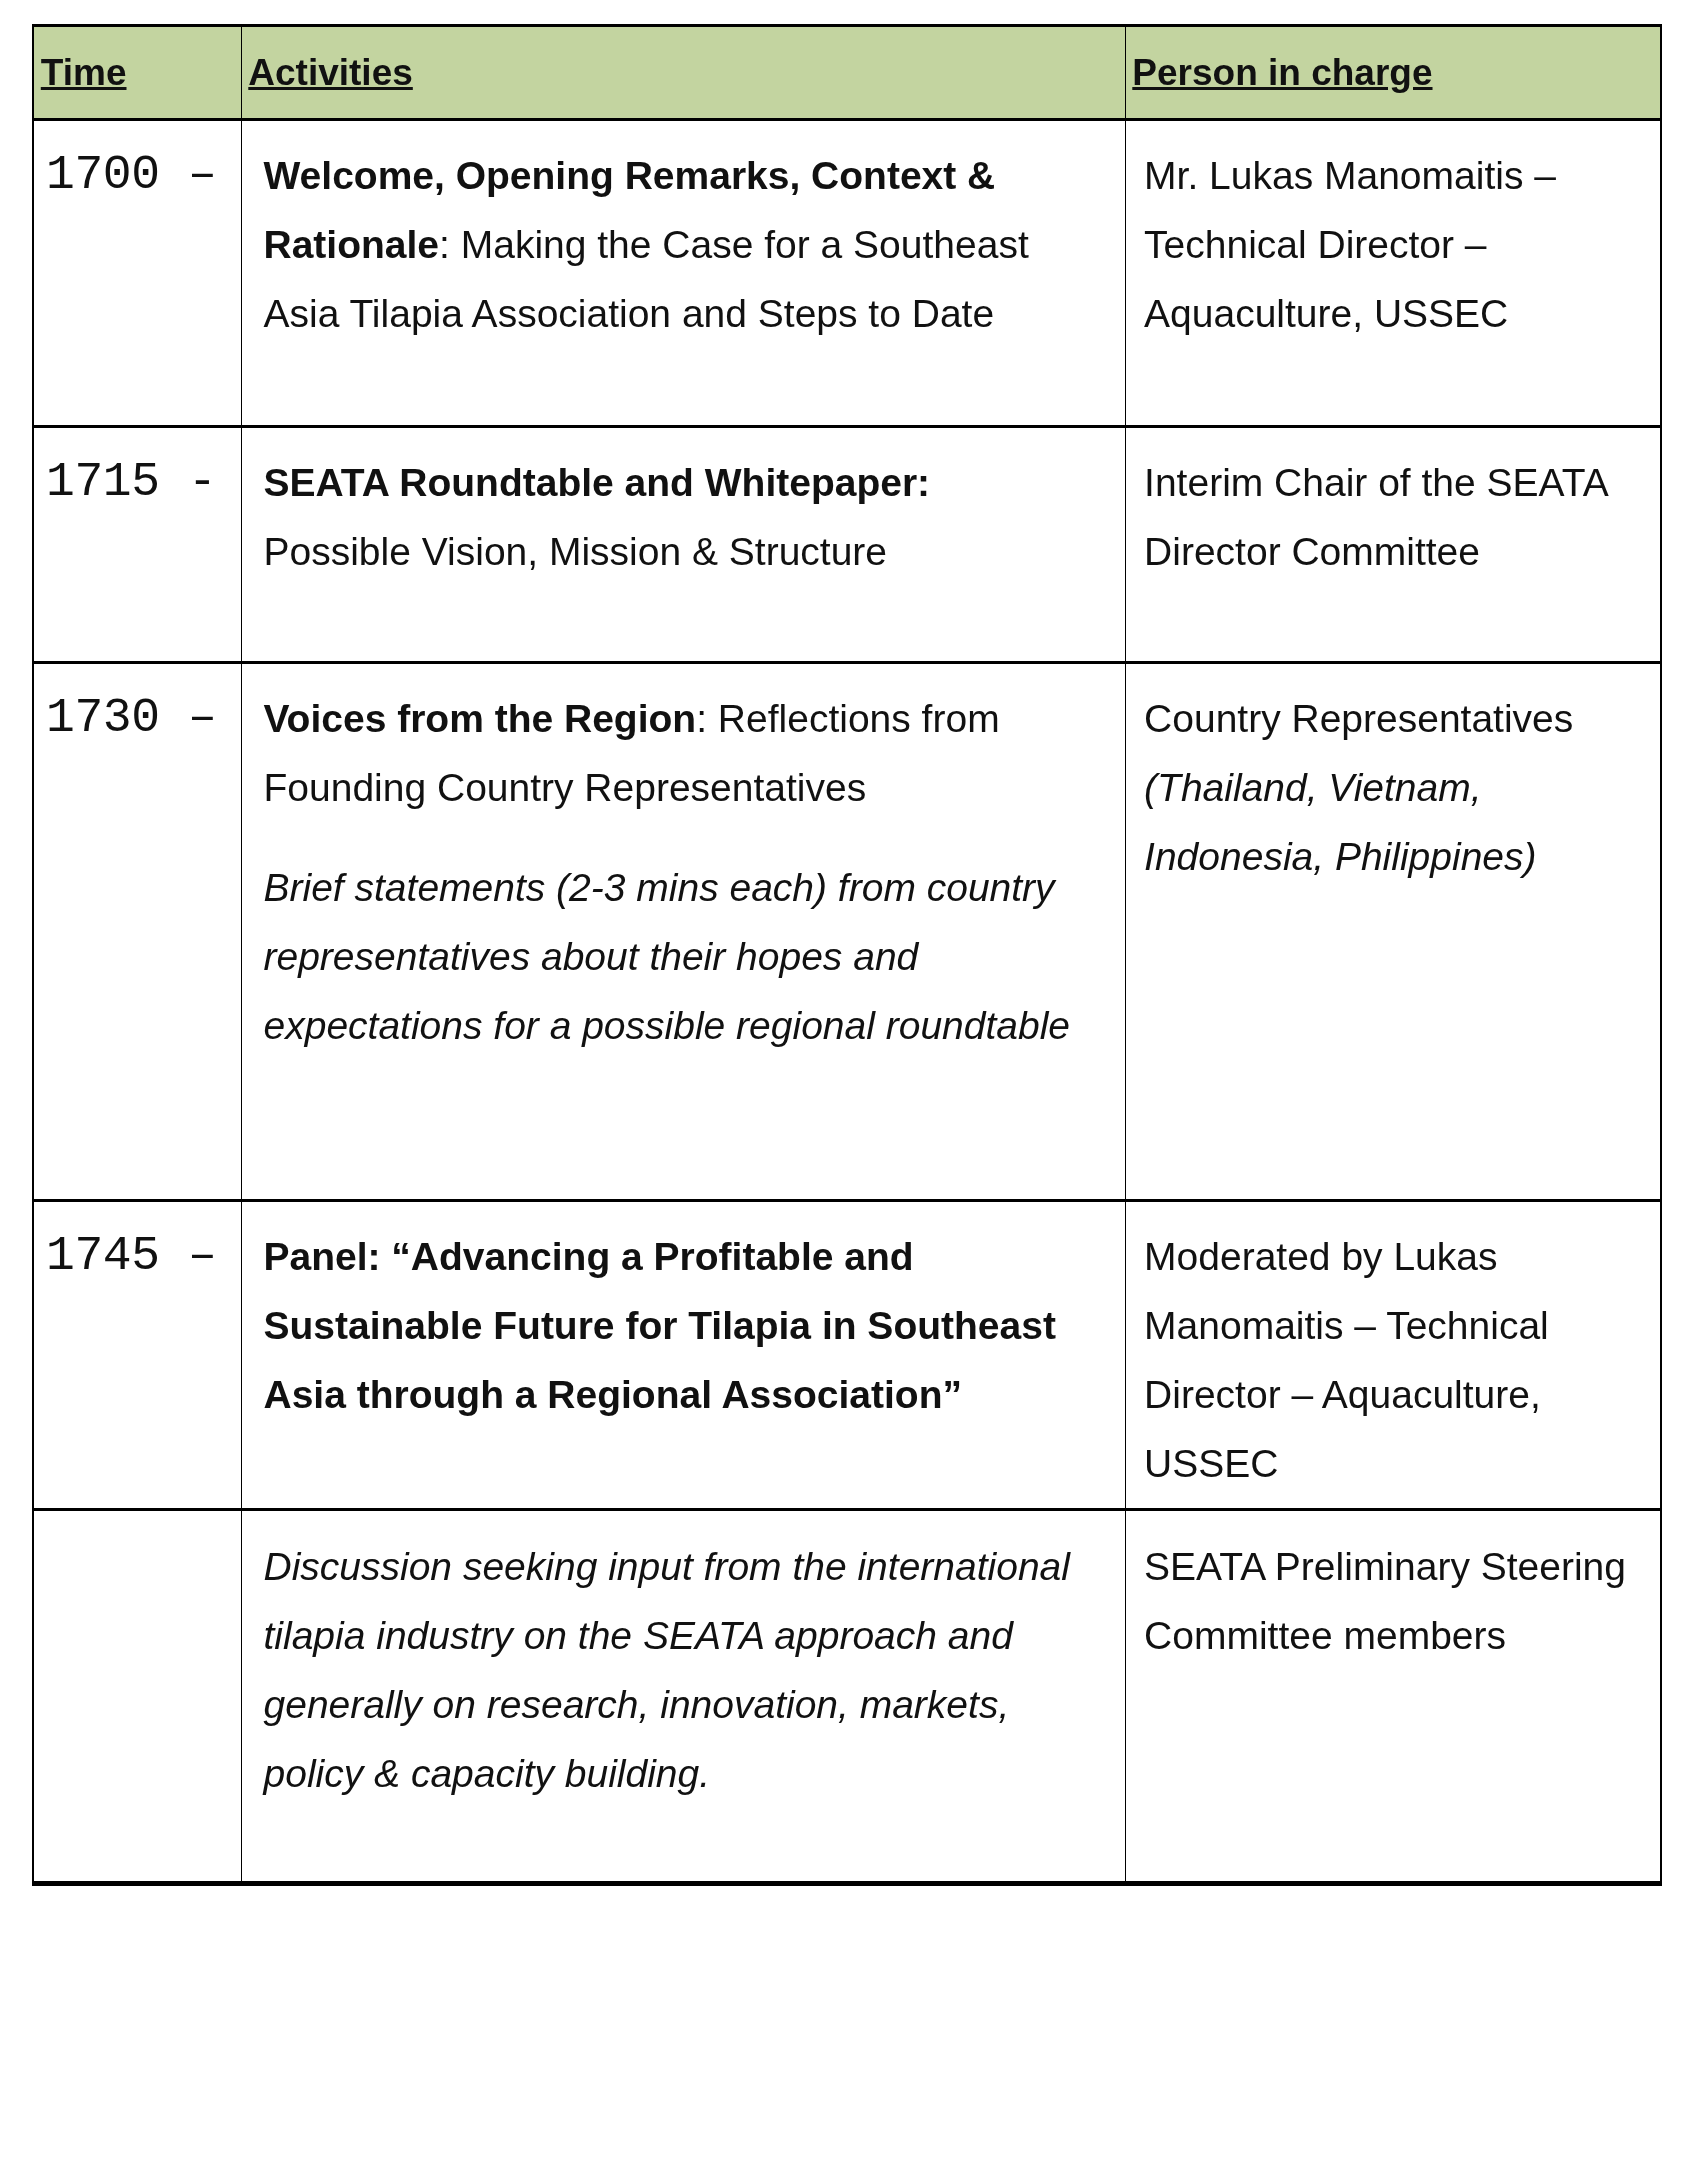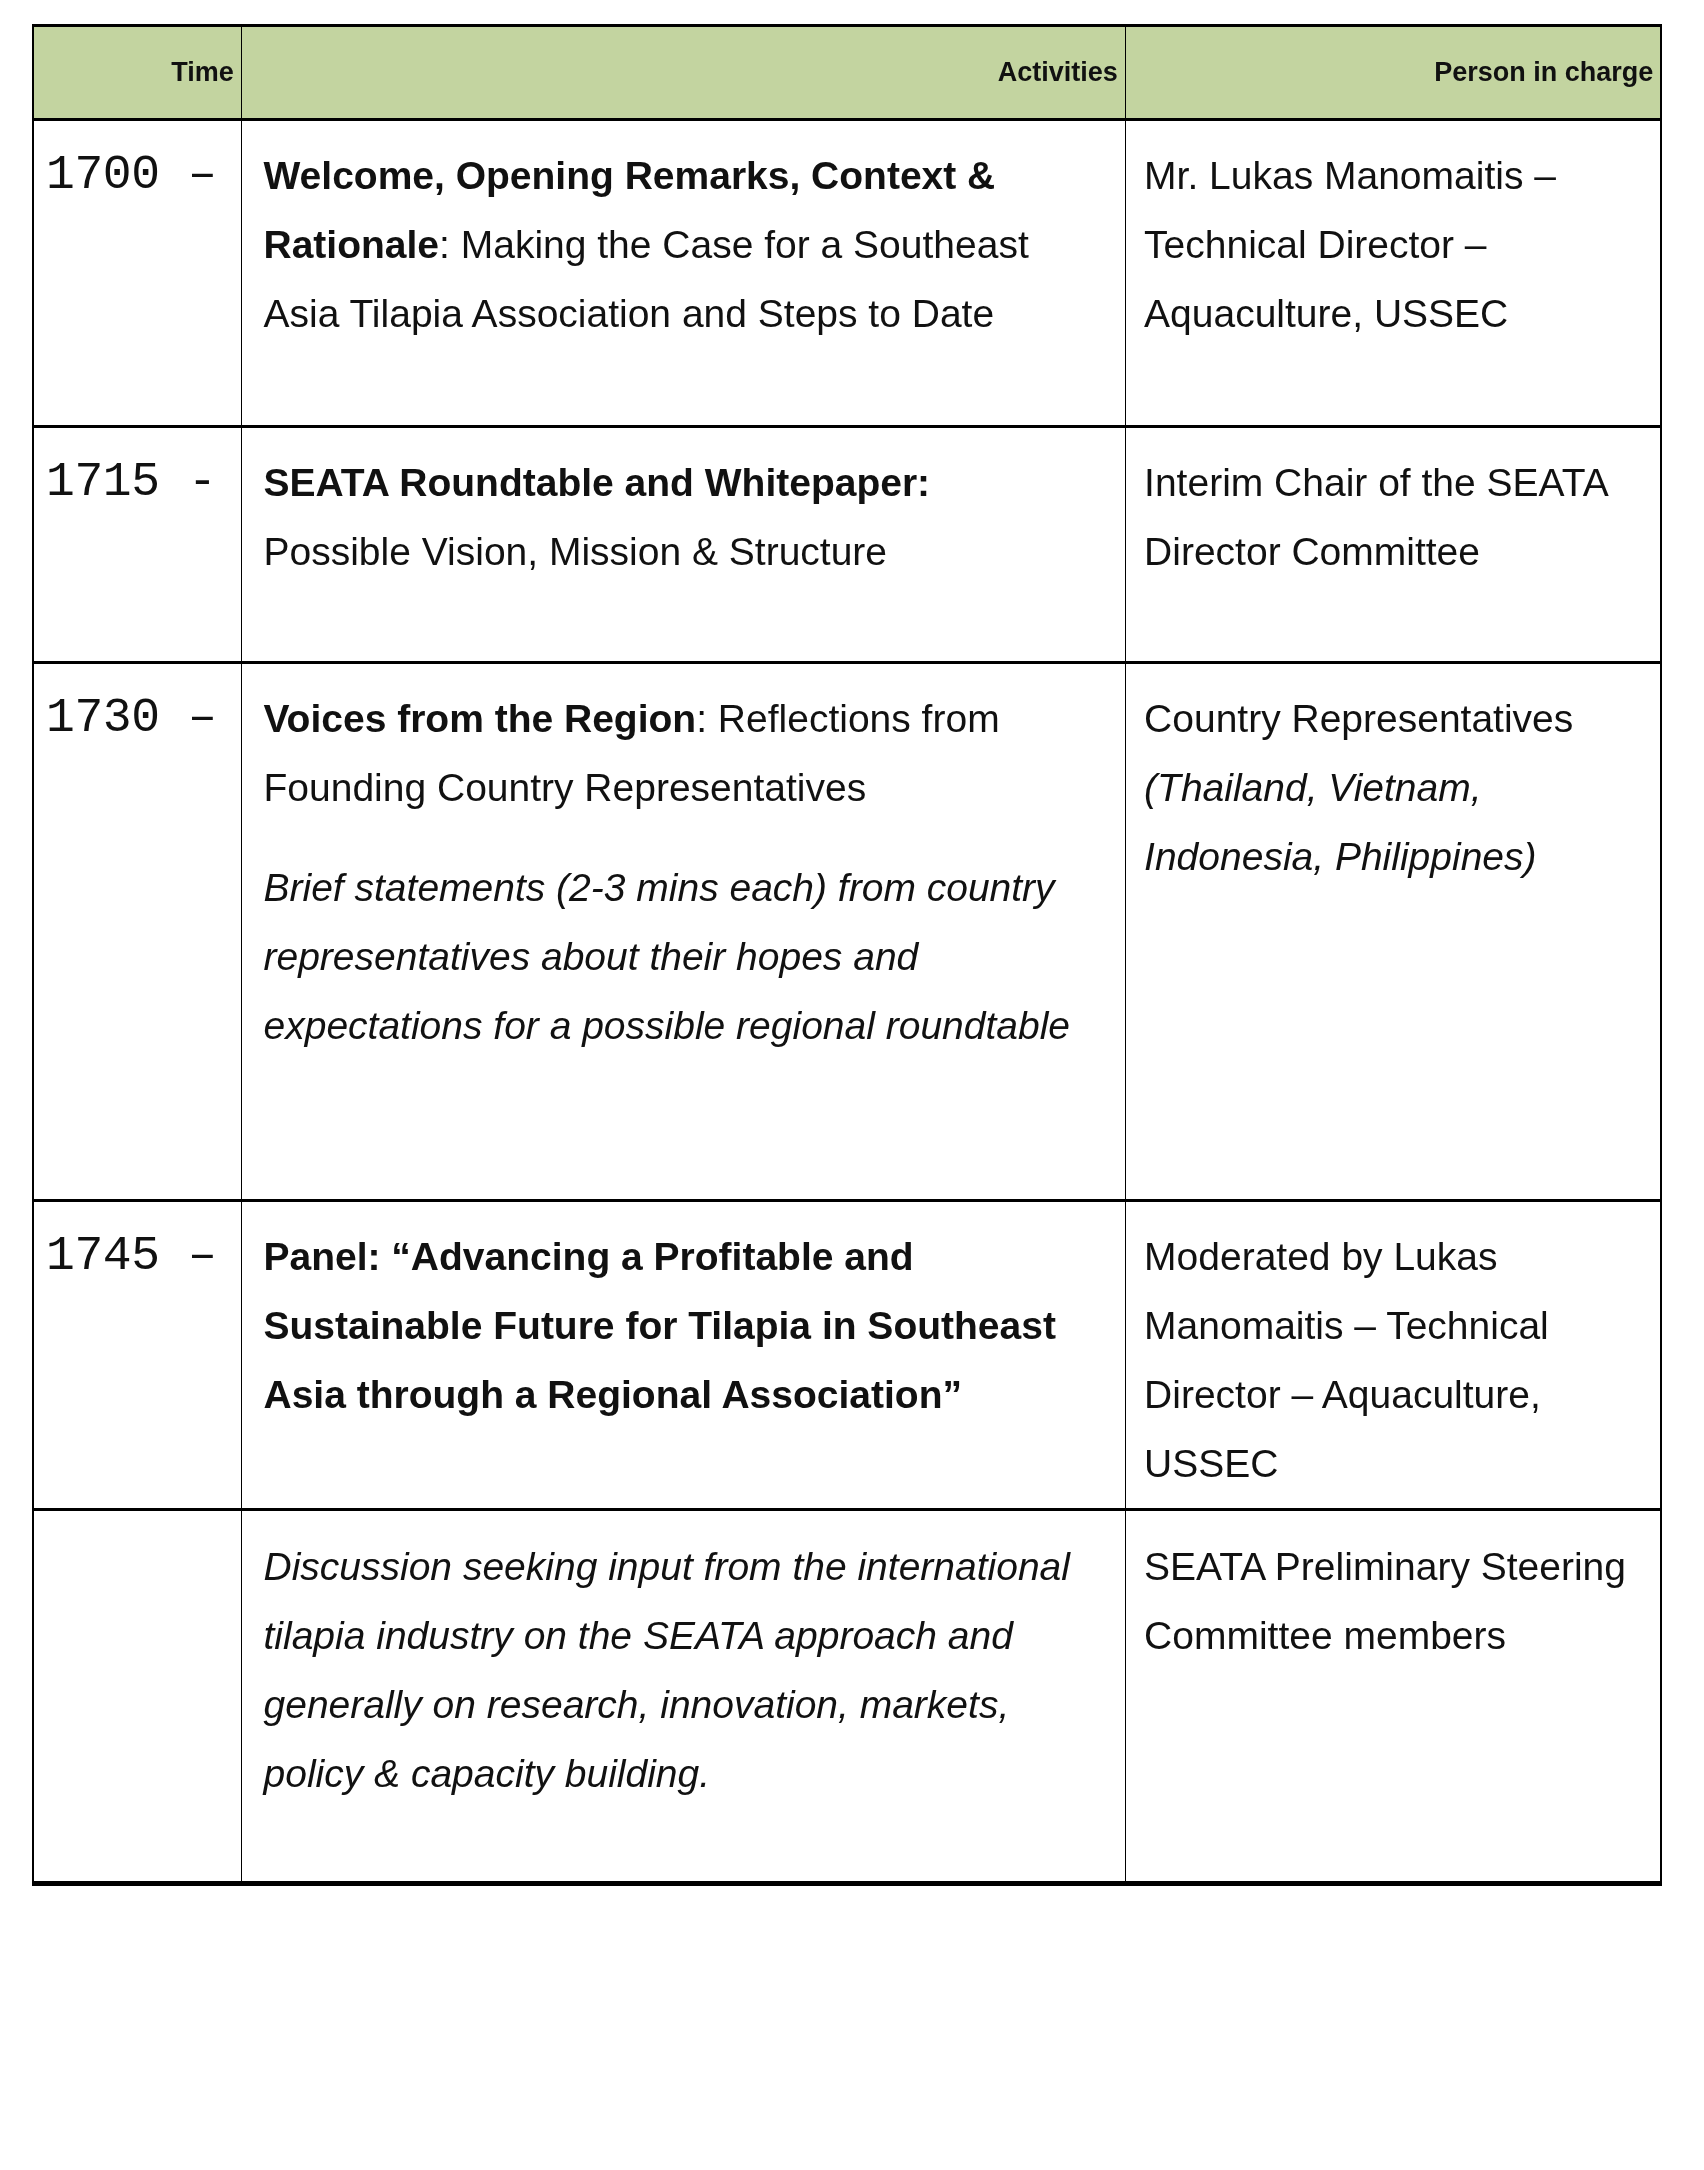--- a/index.html
+++ b/index.html
@@ -29,24 +29,25 @@
     border-right:1.7px solid var(--border);
     border-top:3.4px solid var(--border);
     border-bottom:3.4px solid var(--border);
     vertical-align:top;
     overflow:hidden;
   }
   th{
     background:var(--header-bg);
     height:94px;
     vertical-align:middle;
-    text-align:right;
-    font-size:27px;
+    text-align:left;
+    font-size:37px;
     font-weight:bold;
     padding:0 6.8px;
+    text-decoration:underline;
   }
   td{
     font-size:39px;
     line-height:69px;
   }
   td.time{
     font-size:48px;
     letter-spacing:-0.4px;
     white-space:nowrap;
     padding:20.3px 3.4px 8.5px 12px;

